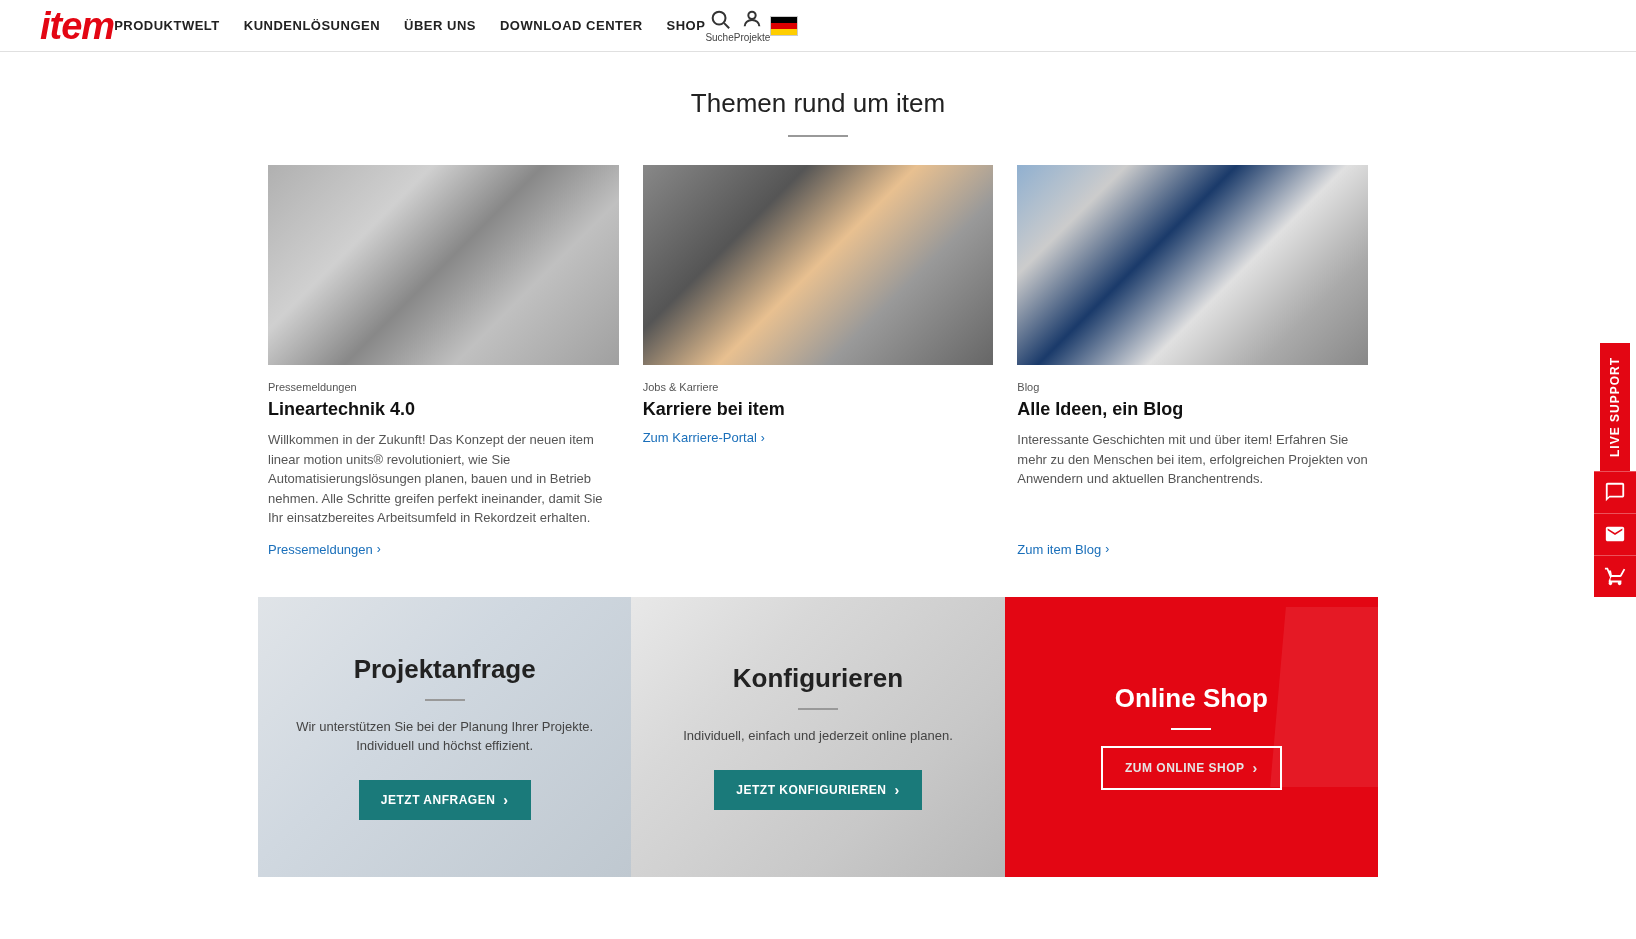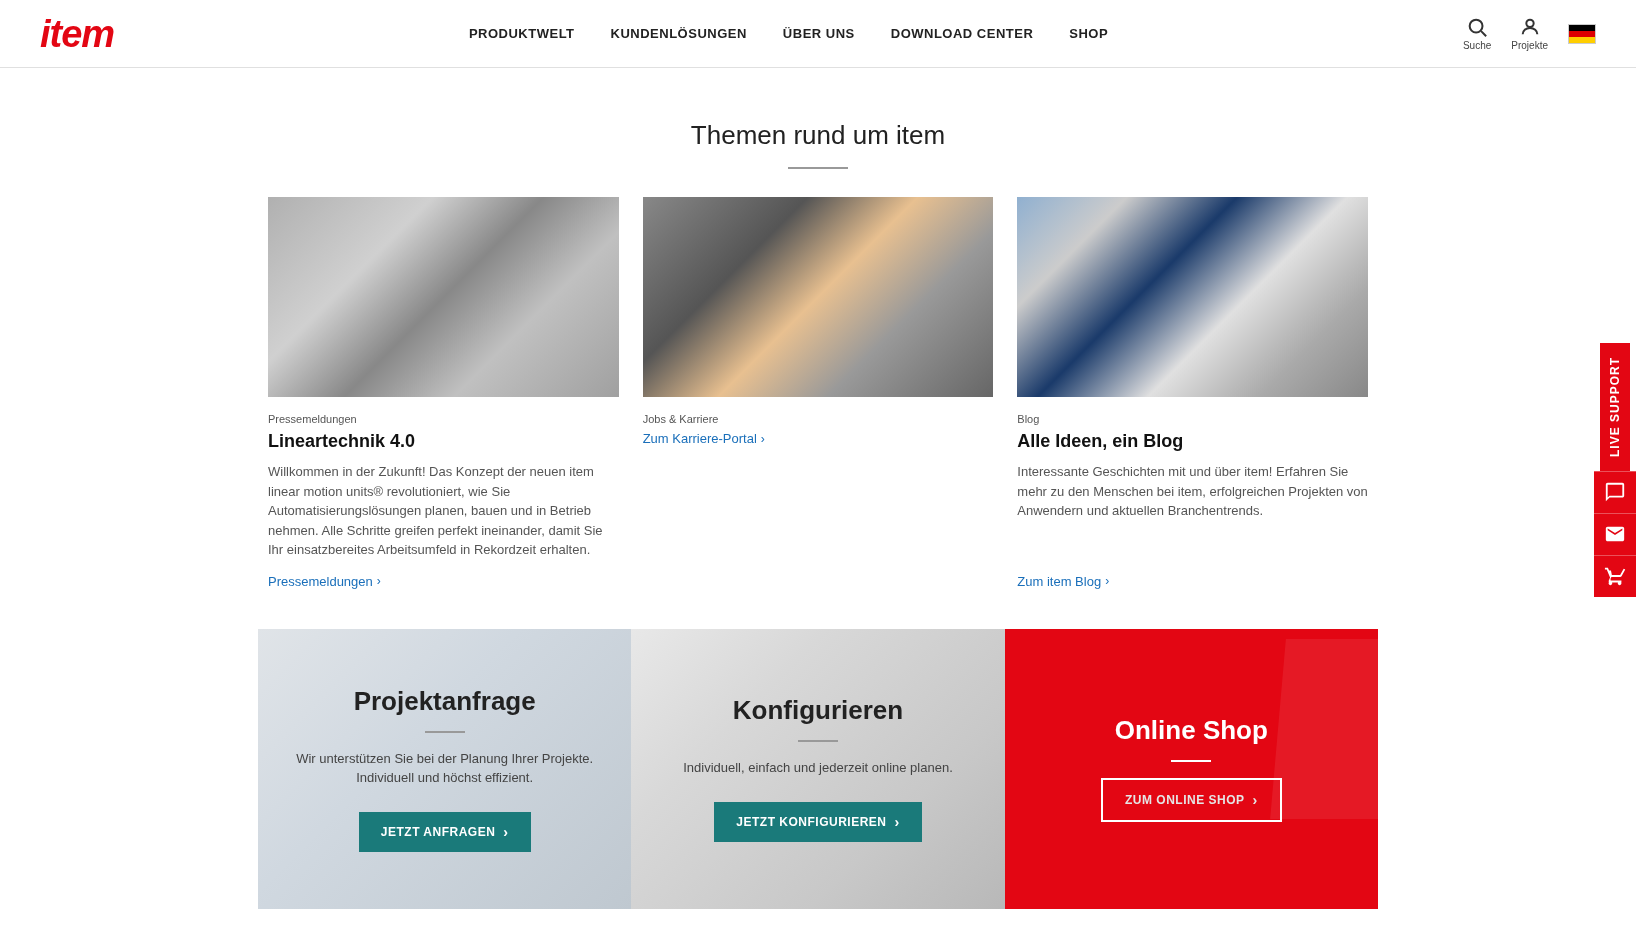--- a/index.html
+++ b/index.html
@@ -2,53 +2,51 @@
 <html><head>
   <meta charset="utf-8">
   <style>
     *, *::before, *::after { box-sizing: border-box; margin: 0; padding: 0; }
     body { font-family: Arial, Helvetica, sans-serif; background: #fff; color: #333; overflow-x: hidden; }
 
     
     .header {
       display: flex;
       align-items: center;
-      justify-content: space-between;
       padding: 16px 40px;
-      height: 68px;
+      height: 52px;
       border-bottom: 1px solid #e0e0e0;
       position: relative;
       background: #fff;
     }
     .logo {
       font-size: 38px;
       font-weight: 900;
       color: #e30613;
       font-style: italic;
       letter-spacing: -1px;
       line-height: 1;
     }
     .nav {
       display: flex;
-      gap: 36px;
+      gap: 24px;
       align-items: center;
     }
     .nav-item {
       font-size: 13px;
       font-weight: 700;
       letter-spacing: 0.5px;
       color: #222;
       text-transform: uppercase;
       cursor: pointer;
       text-decoration: none;
     }
     .header-right {
       display: flex;
       align-items: center;
-      gap: 20px;
     }
     .header-icon-group {
       display: flex;
       flex-direction: column;
       align-items: center;
       cursor: pointer;
       gap: 2px;
     }
     .header-icon-group svg { width: 22px; height: 22px; }
     .header-icon-label {
@@ -99,21 +97,21 @@
       align-items: center;
       justify-content: center;
       cursor: pointer;
       border-top: 1px solid rgba(255,255,255,0.3);
     }
     .live-support-icon svg { width: 22px; height: 22px; fill: #fff; }
 
     
     .main {
       max-width: 1160px;
-      margin: 16px auto;
+      margin: 0 auto;
       padding: 0 20px;
     }
 
     
     .page-title-section {
       text-align: center;
       padding: 36px 0 28px;
     }
     .page-title {
       font-size: 26px;
@@ -353,20 +351,21 @@
       <p class="card-desc">Willkommen in der Zukunft! Das Konzept der neuen item linear motion units® revolutioniert, wie Sie Automatisierungslösungen planen, bauen und in Betrieb nehmen. Alle Schritte greifen perfekt ineinander, damit Sie Ihr einsatzbereites Arbeitsumfeld in Rekordzeit erhalten.</p>
       <a class="card-link">
         <span>Pressemeldungen</span>
         <span class="card-link-arrow">›</span>
       </a>
     </div>
 
     <div class="card">
       <div class="card-image img-people"></div>
       <span class="card-category">Jobs &amp; Karriere</span>
+      <h2 class="card-title">Karriere bei item</h2>
       <a class="card-link">
         <span>Zum Karriere-Portal</span>
         <span class="card-link-arrow">›</span>
       </a>
     </div>
 
     <div class="card">
       <div class="card-image img-screen"></div>
       <span class="card-category">Blog</span>
       <h2 class="card-title">Alle Ideen, ein Blog</h2>

